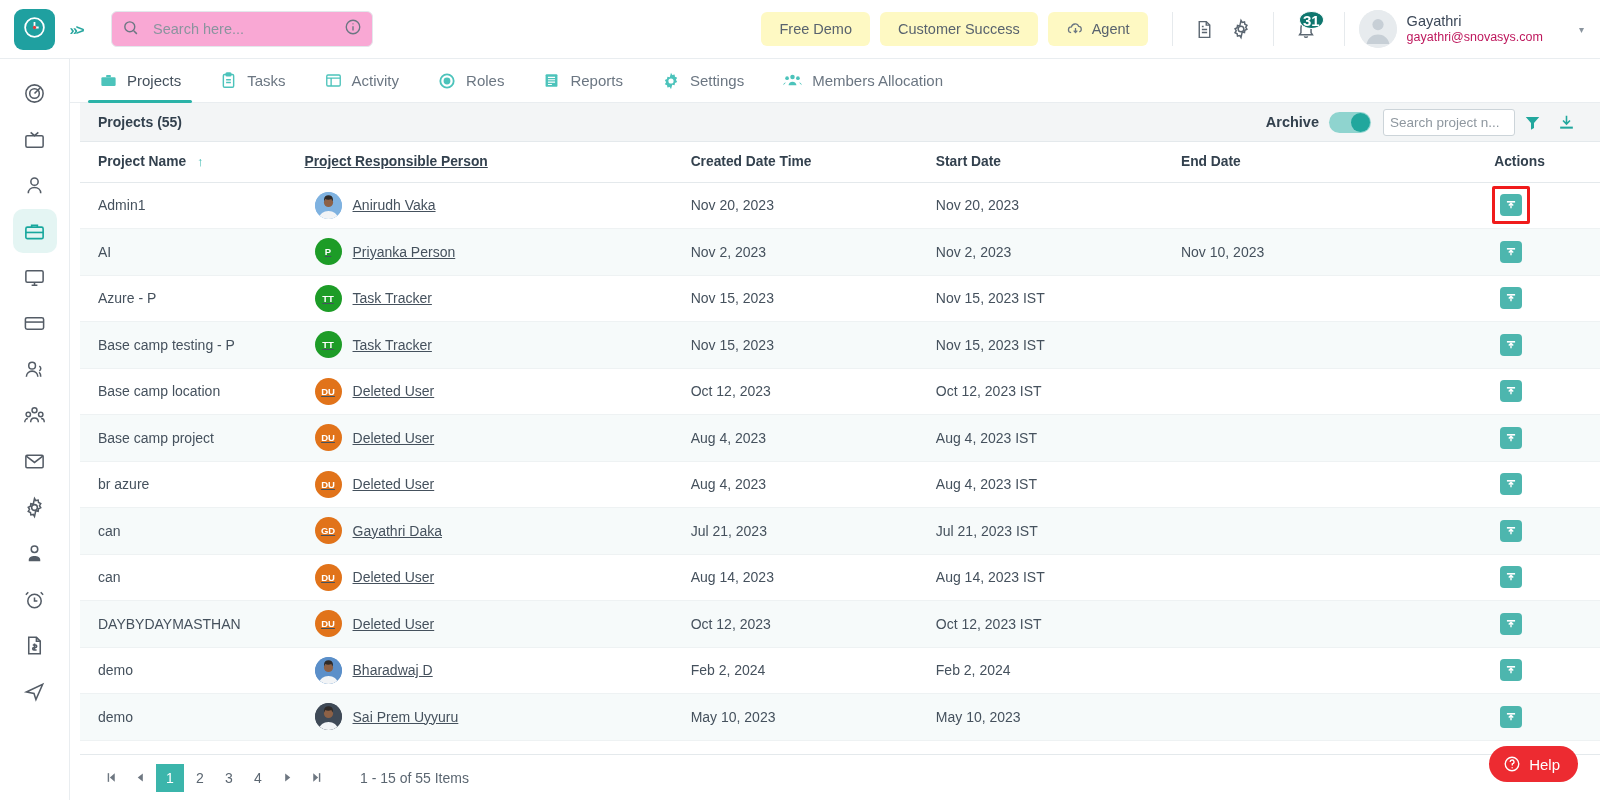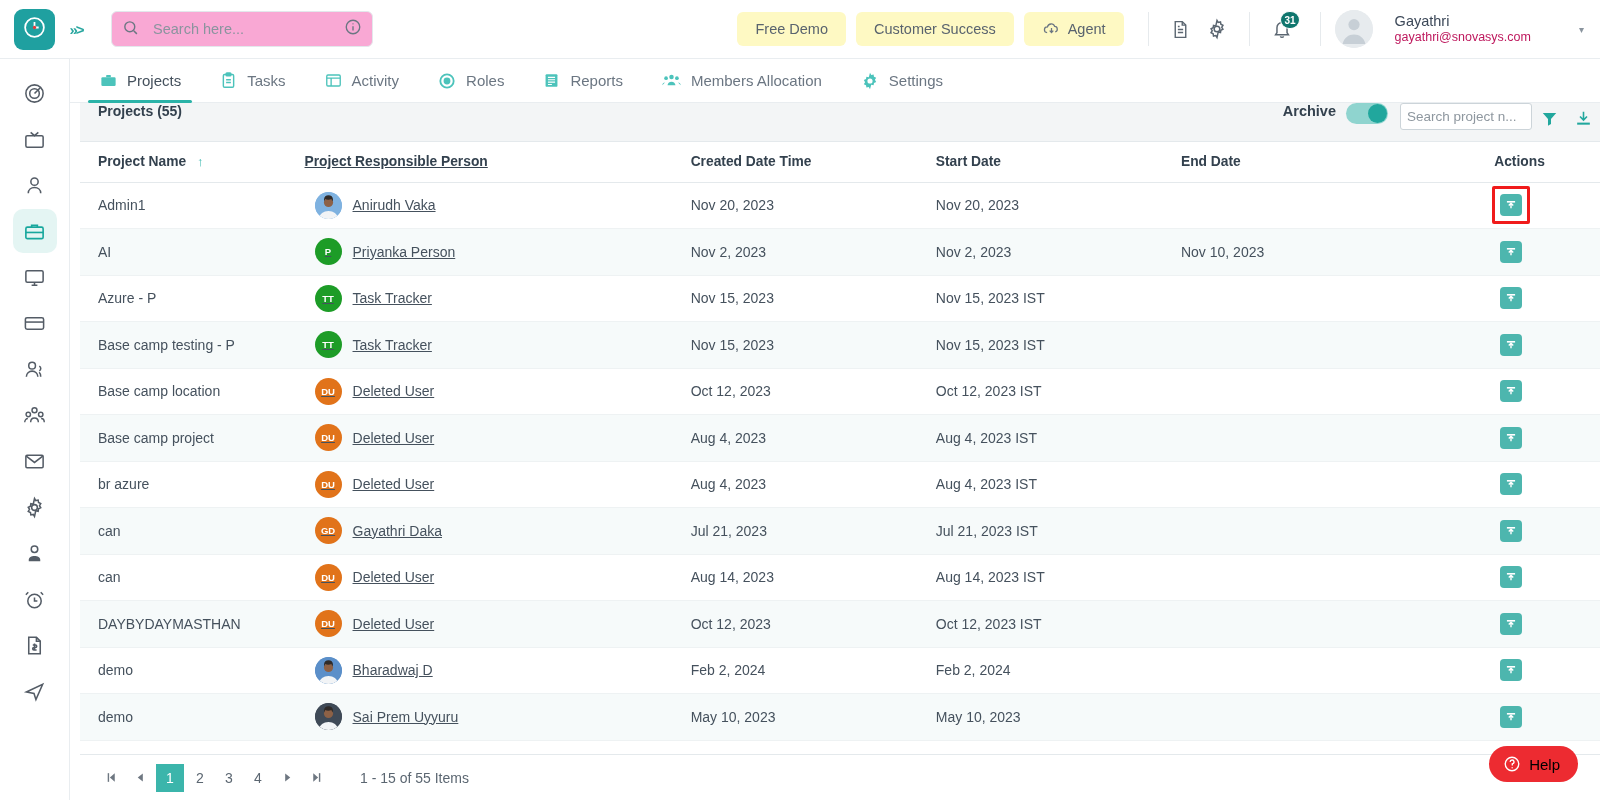--- a/index.html
+++ b/index.html
@@ -51,25 +51,25 @@
     font-family: "Liberation Sans", sans-serif; white-space: nowrap;
   }
   .vdiv { width: 1px; height: 34px; background: #e6eaed; margin: 0 14px; flex: 0 0 1px; }
   .icon-btn {
     width: 36px; height: 36px; display: flex; align-items: center; justify-content: center;
     cursor: pointer; position: relative; color: #5b6671; flex: 0 0 36px;
   }
   .badge {
     position: absolute; top: 0px; right: 0px;
     background: #0f766e; color: #fff; border-radius: 50%;
-    min-width: 18px; height: 18px; font-size: 10px; font-weight: bold;
+    min-width: 18px; height: 18px; font-size: 15px; font-weight: bold;
     display: flex; align-items: center; justify-content: center; padding: 0 3px;
     border: 1.5px solid #fff;
   }
-  .profile { display: flex; align-items: center; gap: 22px; cursor: pointer; }
+  .profile { display: flex; align-items: center; gap: 10px; cursor: pointer; }
   .avatar-ph {
     width: 38px; height: 38px; border-radius: 50%; background: #e7ebee;
     display: flex; align-items: center; justify-content: center; overflow: hidden;
   }
   .profile-text { display: flex; flex-direction: column; line-height: 1.25; }
   .profile-name { font-size: 14.5px; color: #3c4858; }
   .profile-mail { font-size: 12.5px; color: #be185d; }
   .caret { margin-left: 26px; color: #8a949e; font-size: 10px; }
 
   
@@ -105,21 +105,21 @@
   .tab.active { color: #44505c; }
   .tab.active::after {
     content: ""; position: absolute; left: 8px; right: 8px; bottom: -1px;
     height: 3px; background: #2bb3a8; border-radius: 2px;
   }
 
   
   .panel { flex: 1; display: flex; flex-direction: column; min-height: 0; padding-left: 10px; }
   .panel-head {
     height: 39px; flex: 0 0 39px; background: #f3f5f6;
-    display: flex; padding: 0 0 0 18px;
+    display: flex; align-items: center; padding: 0 17px 0 18px;
     border-bottom: 1px solid #e4e9ec;
   }
   .panel-title { font-size: 14px; font-weight: bold; color: #33414e; }
   .ph-spacer { flex: 1; }
   .archive-label { font-size: 14.5px; font-weight: bold; color: #33414e; margin-right: 10px; }
   .toggle {
     width: 42px; height: 21px; border-radius: 11px; background: #8fd4cf;
     position: relative; cursor: pointer; margin-right: 12px; flex: 0 0 42px;
   }
   .toggle::after {
@@ -181,21 +181,21 @@
   .pg {
     min-width: 26px; height: 26px; display: flex; align-items: center; justify-content: center;
     font-size: 14px; color: #5b6671; cursor: pointer; padding: 0 6px;
   }
   .pg.arrow { color: #6e7781; font-size: 12px; }
   .pg.active { background: #3bb5ab; color: #fff; height: 28px; min-width: 28px; }
   .pg-info { margin-left: 28px; font-size: 14px; color: #5b6671; }
 
   .help-btn {
     position: absolute; right: 22px; bottom: 18px;
-    background: #ed2b31; color: #000000; border-radius: 20px;
+    background: #ed2b31; color: #ffffff; border-radius: 20px;
     height: 36px; display: flex; align-items: center; gap: 8px;
     padding: 0 18px 0 14px; font-size: 15px; cursor: pointer;
   }
 </style>
 </head>
 <body>
 
 <div class="app">
 
   <div class="topbar">
@@ -435,37 +435,37 @@
                 <rect x="4.5" y="4" width="15" height="16" rx="1.5"></rect>
                 <g stroke="#fff" stroke-width="1.4">
                   <path d="M7.5 8h9M7.5 11h9M7.5 14h9M7.5 17h5"></path>
                 </g>
               </svg>
           </span>
           <span>Reports</span>
         </div>
         <div class="tab">
           <span class="ticon">
+            <svg width="20" height="20" viewBox="0 0 24 24" fill="#4cc3bb">
+                <path d="M12 2.2l1.5 2.5 2.8-.6.5 2.8 2.6 1.2-1.5 2.5 1.5 2.5-2.6 1.2-.5 2.8-2.8-.6L12 21.8l-1.5-2.5-2.8.6-.5-2.8-2.6-1.2 1.5-2.5-1.5-2.5 2.6-1.2.5-2.8 2.8.6z"></path>
+                <circle cx="12" cy="12" r="3.1" fill="#fff"></circle>
+              </svg>
+          </span>
+          <span>Settings</span>
+        </div>
+        <div class="tab">
+          <span class="ticon">
             <svg width="21" height="21" viewBox="0 0 24 24" fill="#4cc3bb">
                 <circle cx="12" cy="8" r="2.6"></circle>
                 <circle cx="5.8" cy="9.3" r="2.1"></circle>
                 <circle cx="18.2" cy="9.3" r="2.1"></circle>
                 <path d="M7.5 17.5c0-2.5 2-4.2 4.5-4.2s4.5 1.7 4.5 4.2zM1.5 17.5c0-2 1.3-3.3 3-3.3M19.5 14.2c1.7 0 3 1.3 3 3.3z"></path>
               </svg>
           </span>
           <span>Members Allocation</span>
-        </div>
-        <div class="tab">
-          <span class="ticon">
-            <svg width="20" height="20" viewBox="0 0 24 24" fill="#4cc3bb">
-                <path d="M12 2.2l1.5 2.5 2.8-.6.5 2.8 2.6 1.2-1.5 2.5 1.5 2.5-2.6 1.2-.5 2.8-2.8-.6L12 21.8l-1.5-2.5-2.8.6-.5-2.8-2.6-1.2 1.5-2.5-1.5-2.5 2.6-1.2.5-2.8 2.8.6z"></path>
-                <circle cx="12" cy="12" r="3.1" fill="#fff"></circle>
-              </svg>
-          </span>
-          <span>Settings</span>
         </div>
       </div>
 
       <div class="panel">
 
         <div class="panel-head">
           <span class="panel-title">Projects (55)</span>
           <span class="ph-spacer"></span>
           <span class="archive-label">Archive</span>
           <span class="toggle"></span>

